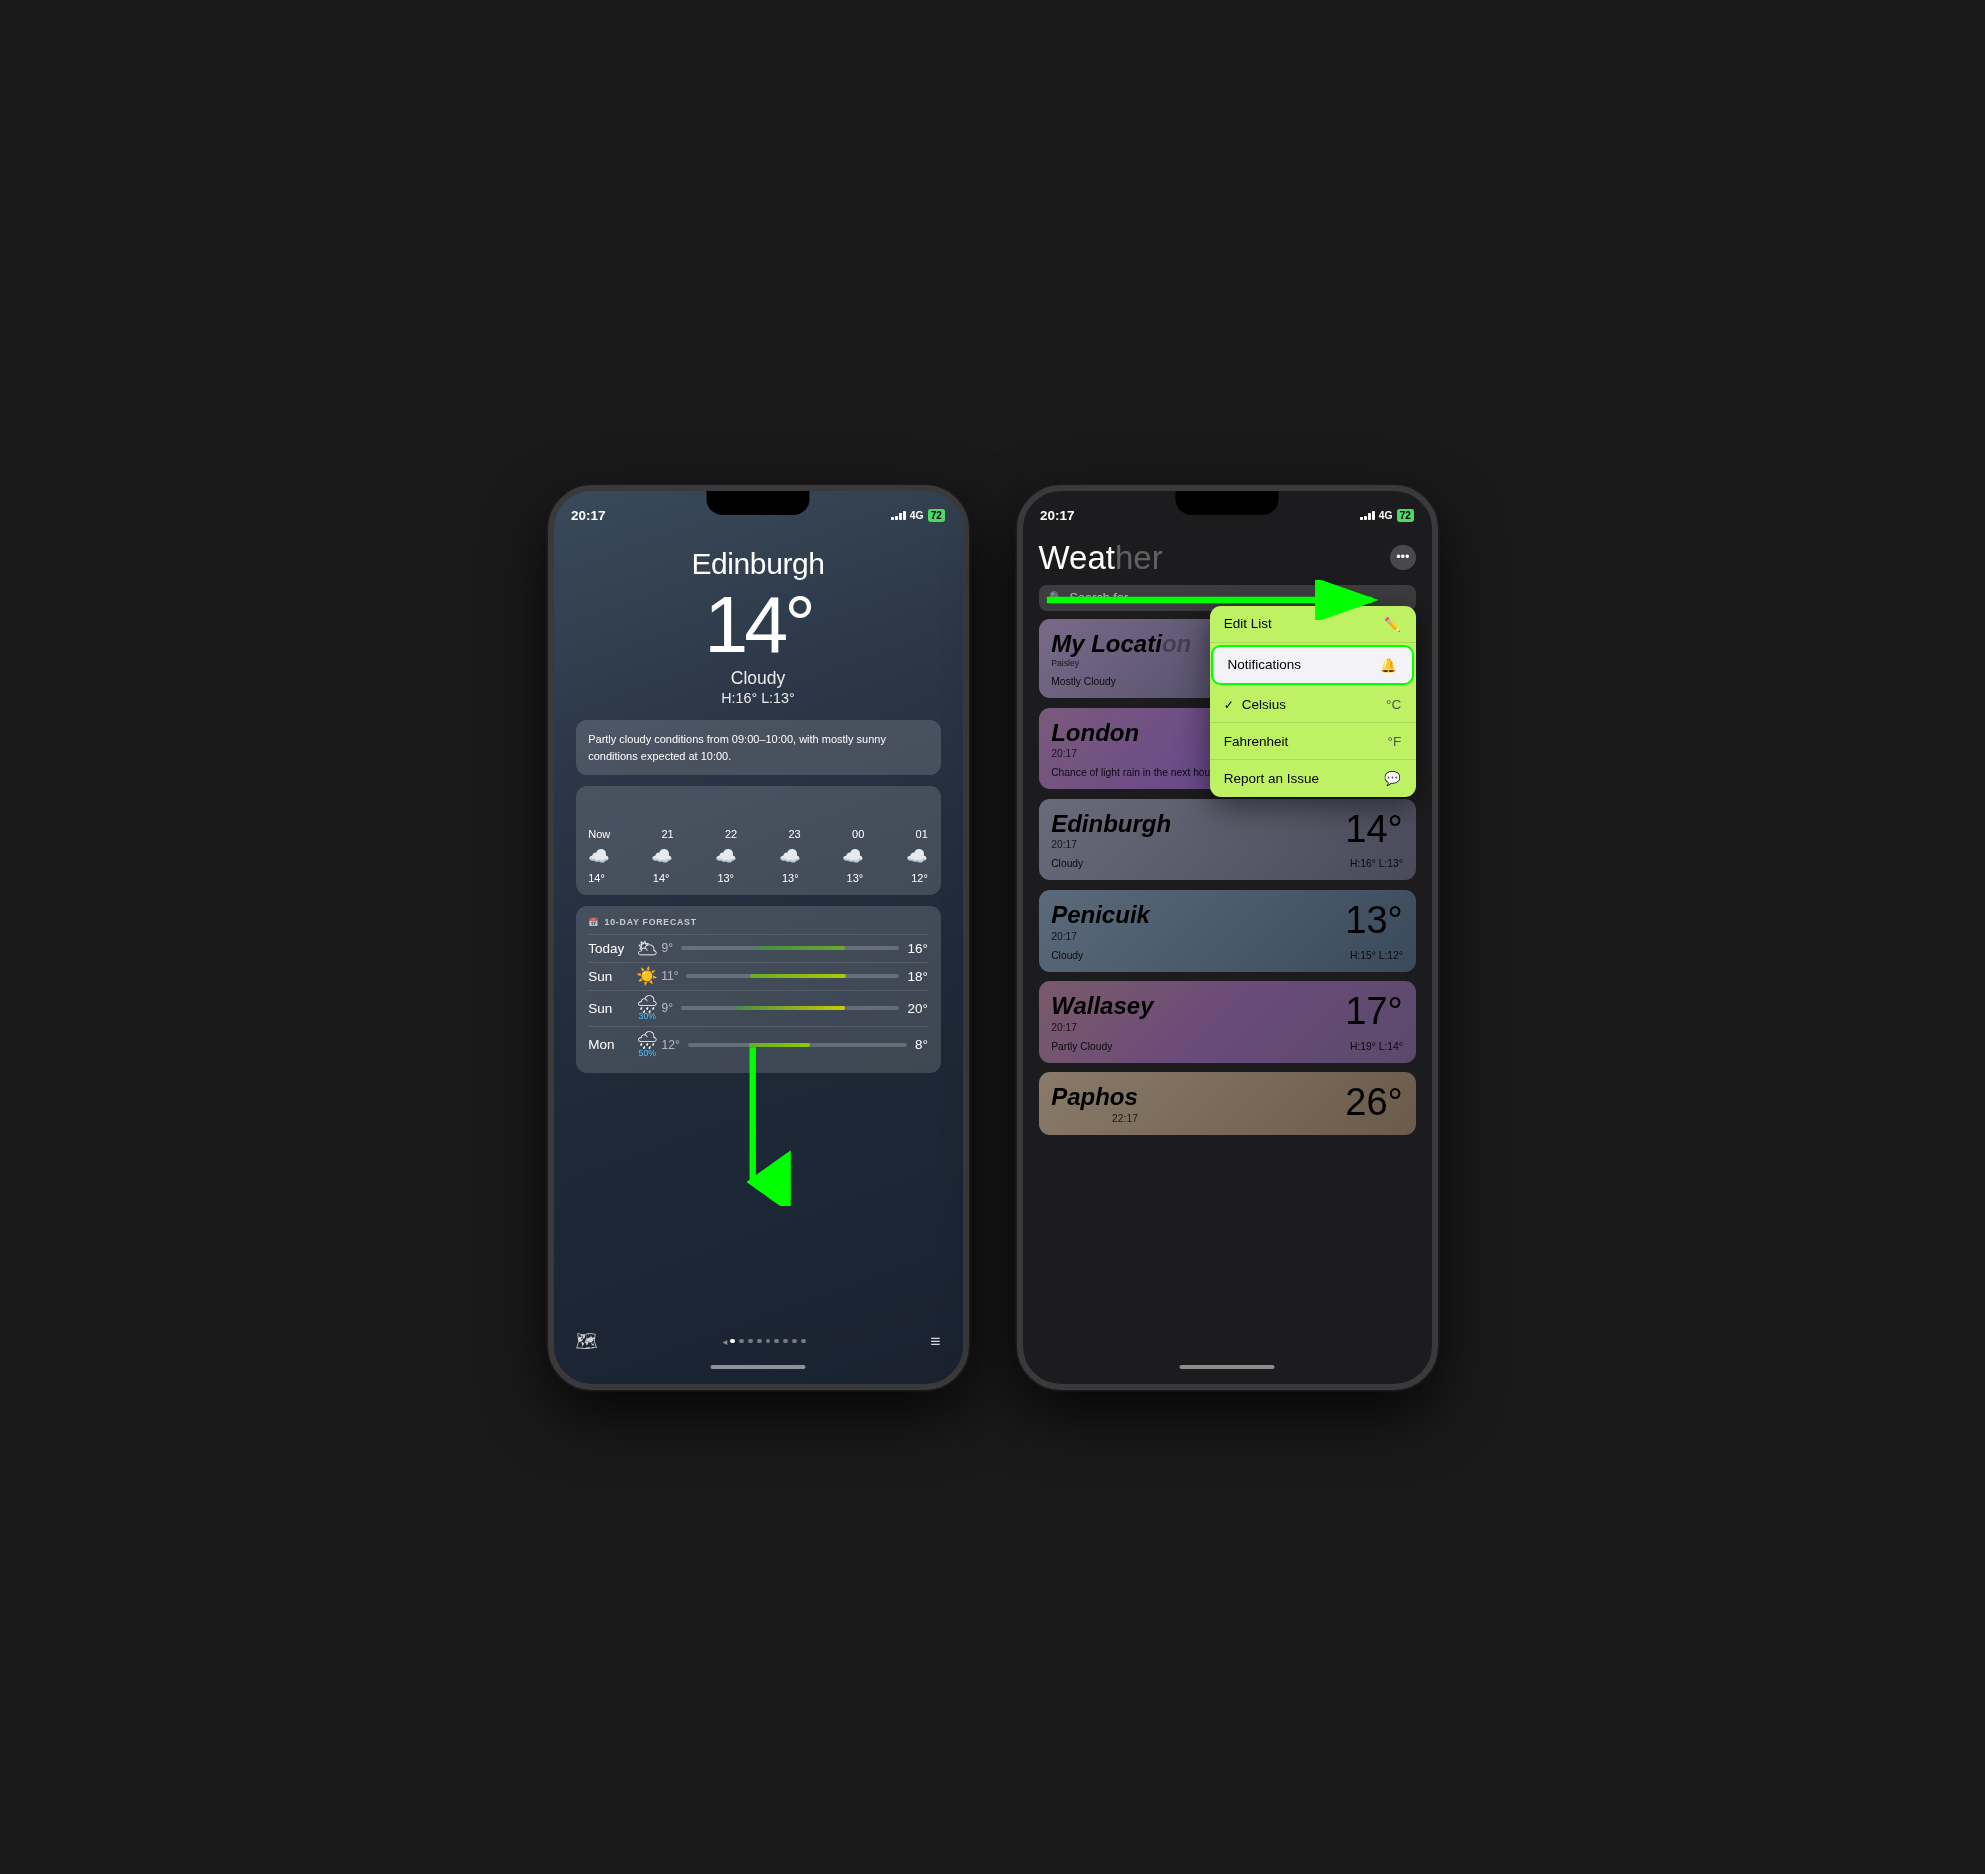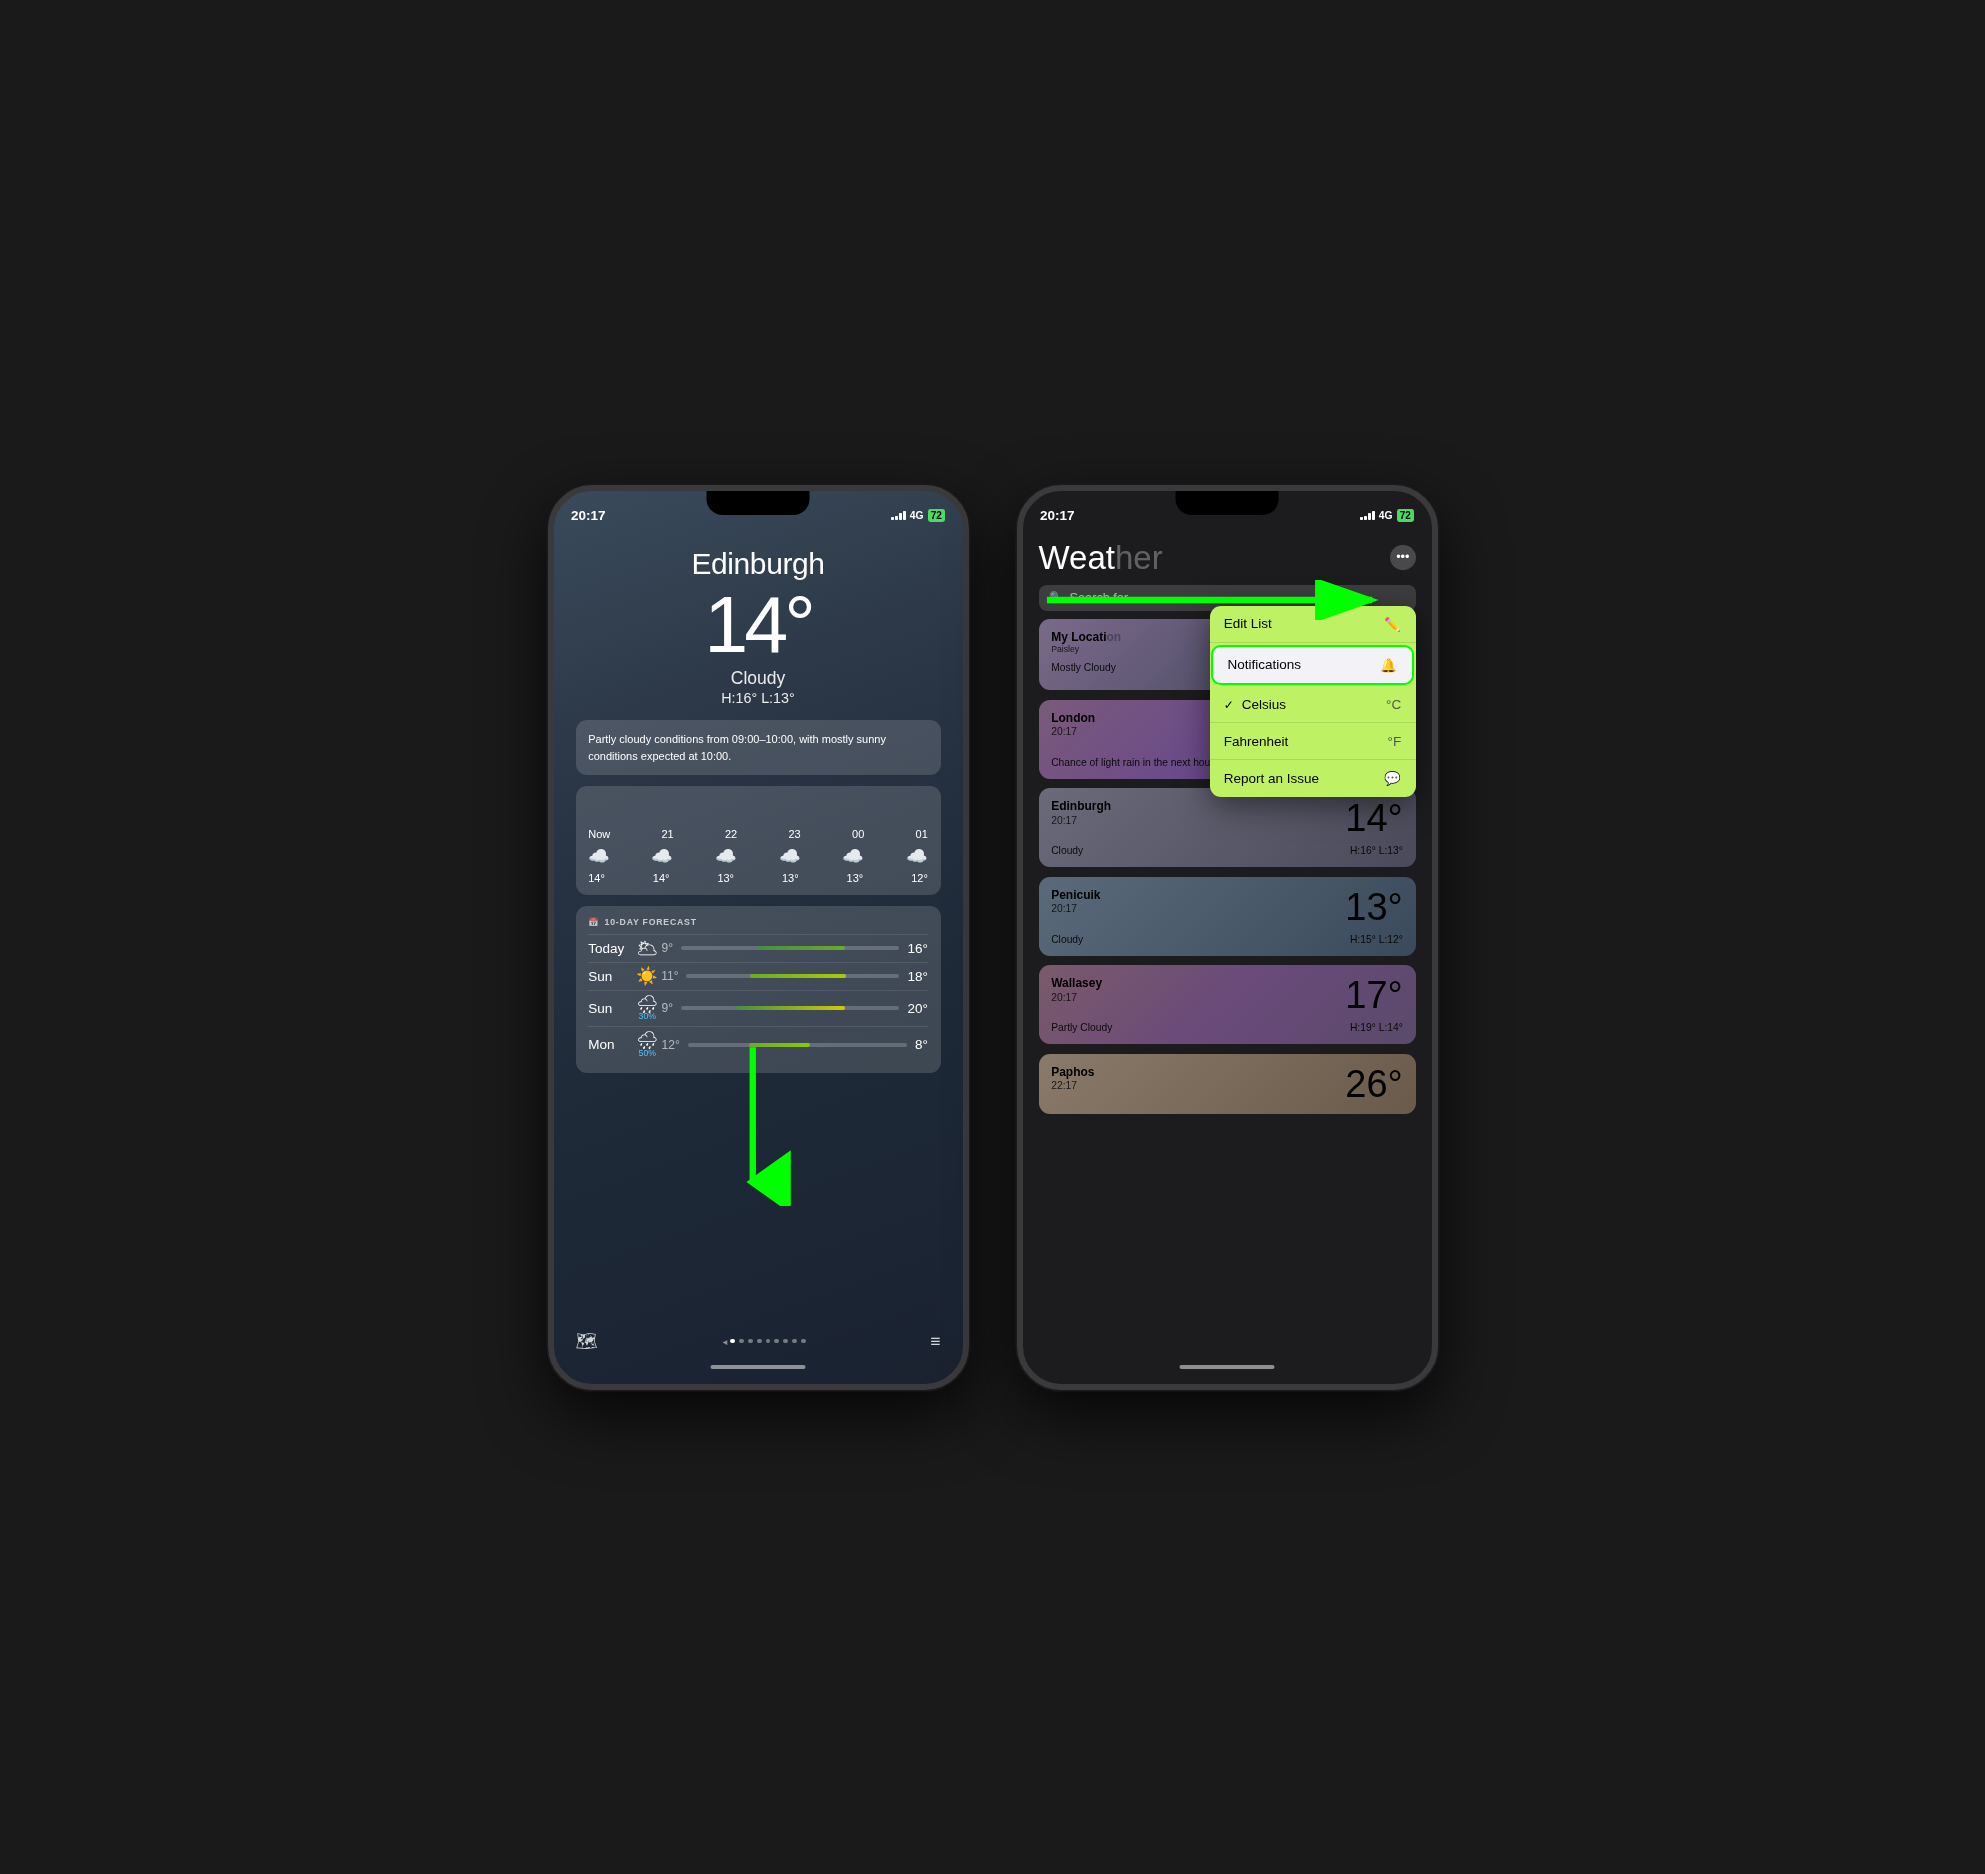--- a/index.html
+++ b/index.html
@@ -345,29 +345,31 @@
       background: linear-gradient(135deg, #6a6a7a 0%, #5a5a6a 50%, #4a4a5a 100%);
     }
     .card-bg-penicuik {
       background: linear-gradient(135deg, #5a6a7a 0%, #4a5a6a 50%, #3a4a5a 100%);
     }
     .card-bg-wallasey {
       background: linear-gradient(135deg, #7a5a6a 0%, #6a4a7a 50%, #5a4a6a 100%);
     }
     .card-bg-paphos {
       background: linear-gradient(135deg, #8a7a6a 0%, #7a6a5a 50%, #6a5a4a 100%);
+      text-align: right;
     }
     .card-top {
       display: flex;
       justify-content: space-between;
       align-items: flex-start;
     }
     .card-city {
-      font-size: 12px;
+      font-size: 24px;
       font-weight: 700;
+      font-style: italic;
     }
     .card-temp {
       font-size: 38px;
       font-weight: 200;
       line-height: 1;
     }
     .card-time {
       font-size: 10.3px;
       opacity: 0.8;
       margin-top: 1.6px;

